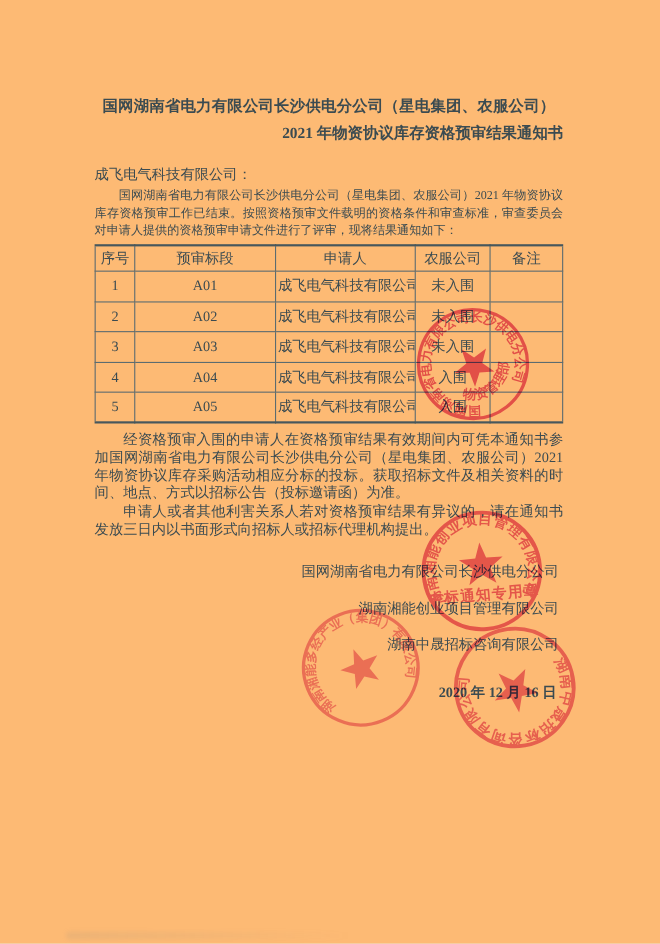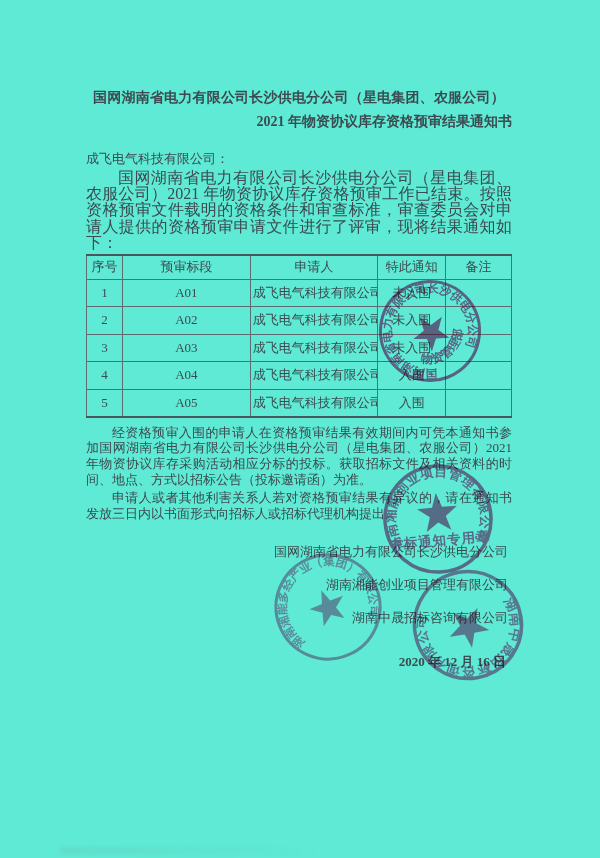--- a/index.html
+++ b/index.html
@@ -1,28 +1,28 @@
 <!DOCTYPE html>
 <html style="--ink: #3b4b51; --stamp: #e0538a;"><head>
 <meta charset="utf-8">
 <style>
   :root { --ink:#3b4b51; --stamp:#e0538a; }
   * { margin:0; padding:0; box-sizing:border-box; }
   html,body { background:#e9e9e9; }
   .page {
     position:relative; width:600px; height:858px; margin:0 auto;
-    background:#5eead4; overflow:hidden;
+    background:#fdba74; overflow:hidden;
     font-family:"Liberation Serif","DejaVu Serif",serif;
     color:var(--ink);
   }
   .content { position:absolute; left:86px; top:0; width:426px; }
   .title1 { margin-top:90px; text-align:center; font-weight:bold; font-size:14px; line-height:16px; letter-spacing:.2px; }
   .title2 { margin-top:8px; text-align:right; font-weight:bold; font-size:14px; line-height:16px; }
   .salutation { margin-top:21px; font-size:13px; line-height:16px; }
-  .intro { margin-top:3px; font-size:16px; line-height:16.2px; text-indent:2em; text-align:justify; }
+  .intro { margin-top:3px; font-size:11px; line-height:16.2px; text-indent:2em; text-align:justify; }
   table.prequal {
     width:100%; border-collapse:collapse; margin-top:3px;
     font-size:13px; table-layout:fixed;
   }
   table.prequal th, table.prequal td {
     border:1px solid #5c6c70; text-align:center; vertical-align:middle;
     font-weight:normal; padding:0 2px; overflow:hidden; white-space:nowrap;
   }
   table.prequal tr { height:27.5px; }
   table.prequal thead tr { height:24px; }
@@ -62,21 +62,21 @@
           <col style="width:30%">
           <col style="width:30%">
           <col style="width:16%">
           <col style="width:15.5%">
       </colgroup>
       <thead>
         <tr>
           <th>序号</th>
           <th>预审标段</th>
           <th>申请人</th>
-          <th>特此通知</th>
+          <th>农服公司</th>
           <th>备注</th>
         </tr>
       </thead>
       <tbody>
           <tr>
             <td>1</td>
             <td>A01</td>
             <td>成飞电气科技有限公司</td>
             <td>未入围</td>
             <td></td>

